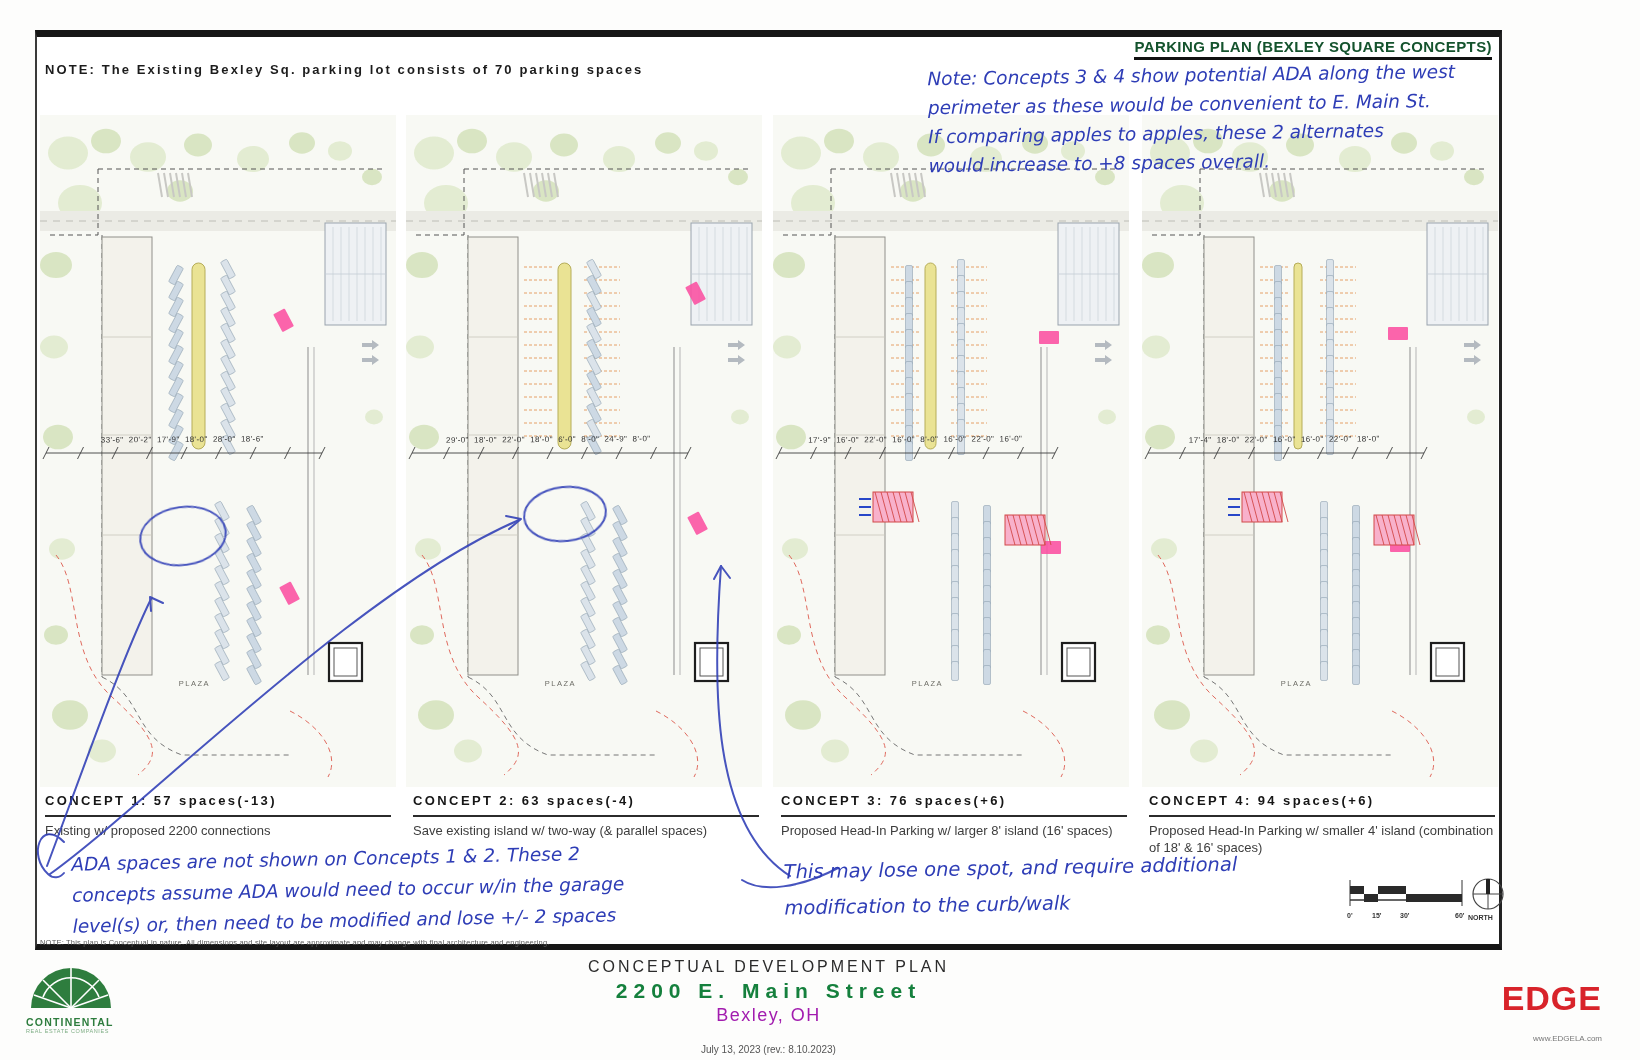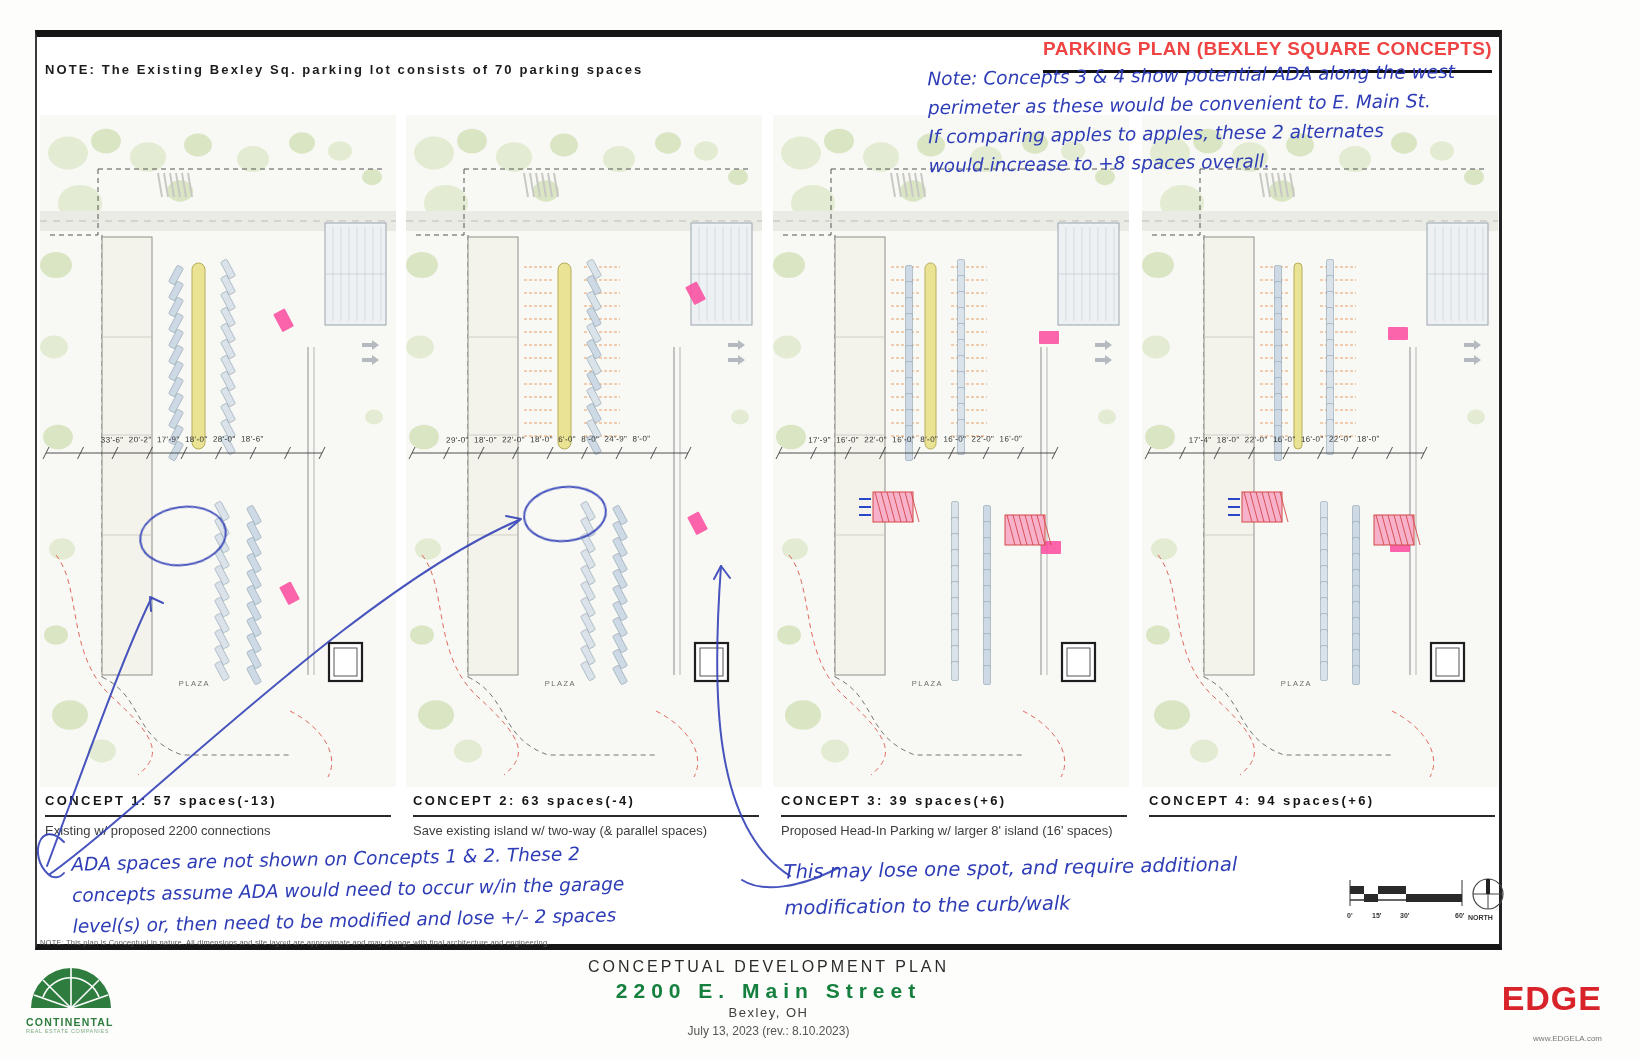--- a/index.html
+++ b/index.html
@@ -18,22 +18,22 @@
     border-left:2px solid #3a3a3a;
     border-right:3px solid #222;
     box-sizing:border-box;
   }
   .top-note{
     position:absolute;left:45px;top:62px;
     font-weight:bold;font-size:13px;letter-spacing:2.1px;color:#1c1c1c;
   }
   .sheet-title{
     position:absolute;right:148px;top:38px;
-    font-weight:bold;font-size:19px;letter-spacing:.4px;color:#ef4444;
-    border-bottom:3px solid #111;padding-bottom:10px;
+    font-weight:bold;font-size:15px;letter-spacing:.4px;color:#14532d;
+    border-bottom:3px solid #111;padding-bottom:2px;
   }
   
   .plan{position:absolute;top:115px;width:356px;height:672px;}
   .plan svg{position:absolute;inset:0;width:100%;height:100%;}
   .dims{
     position:absolute;left:2%;top:47.6%;width:76%;
     font-size:8px;color:#333;letter-spacing:.4px;white-space:pre;
     text-align:center;transform:rotate(-.4deg);
   }
   .plaza{
@@ -58,22 +58,22 @@
   .hand-bm{left:784px;top:850px;font-size:19.5px;line-height:36px;transform:rotate(-1deg);width:520px;}
   
   .disclaimer{
     position:absolute;left:40px;top:938px;
     font-size:7.5px;color:#5a5a5a;letter-spacing:.2px;z-index:5;
   }
   
   .title-block{position:absolute;left:35px;top:958px;width:1467px;text-align:center;}
   .tb1{font-size:16px;letter-spacing:3px;color:#2b2b2b;}
   .tb2{font-size:21px;font-weight:bold;letter-spacing:6px;color:#15803d;margin-top:3px;}
-  .tb3{font-size:13px;letter-spacing:1.5px;color:#404040;margin-top:2px;}
-  .tb4{font-size:12px;color:#555;margin-top:4px;}
+  .tb3{font-size:18px;letter-spacing:1.5px;color:#a21caf;margin-top:2px;}
+  .tb4{font-size:10px;color:#555;margin-top:18px;}
   
   .continental{position:absolute;left:26px;top:962px;width:110px;text-align:left;}
   .cont-name{font-size:10.5px;font-weight:bold;letter-spacing:1.2px;margin-top:2px;}
   .cont-tag{font-size:5.5px;letter-spacing:.6px;color:#7fae85;}
   .edge{position:absolute;right:38px;top:979px;text-align:right;}
   .edge-name{font-size:34px;font-weight:bold;letter-spacing:1px;font-family:"Liberation Sans",sans-serif;}
   .edge-url{font-size:8px;color:#777;margin-top:16px;}
   
   .scalebar{position:absolute;left:1340px;top:872px;width:170px;height:58px;z-index:6;}
   .tick{position:absolute;top:40px;font-size:7px;font-weight:bold;color:#333;}
@@ -666,25 +666,26 @@
 
 <div class="caption" style="left:45px">
   <div class="c-title">CONCEPT 1: 57 spaces(-13)</div>
   <div class="c-sub">Existing w/ proposed 2200 connections</div>
 </div>
 <div class="caption" style="left:413px">
   <div class="c-title">CONCEPT 2: 63 spaces(-4)</div>
   <div class="c-sub">Save existing island w/ two-way (&amp; parallel spaces)</div>
 </div>
 <div class="caption" style="left:781px">
-  <div class="c-title">CONCEPT 3: 39 spaces(+6)</div>
+  <div class="c-title">CONCEPT 3: 76 spaces(+6)</div>
   <div class="c-sub">Proposed Head-In Parking w/ larger 8' island (16' spaces)</div>
 </div>
 <div class="caption" style="left:1149px">
   <div class="c-title">CONCEPT 4: 94 spaces(+6)</div>
+  <div class="c-sub">Proposed Head-In Parking w/ smaller 4' island (combination of 18' &amp; 16' spaces)</div>
 </div>
 
 <div class="hand hand-tr">Note: Concepts 3 &amp; 4 show potential ADA along the west
 perimeter as these would be convenient to E. Main St.
 If comparing apples to apples, these 2 alternates
 would increase to +8 spaces overall.</div>
 <div class="hand hand-bl">ADA spaces are not shown on Concepts 1 &amp; 2. These 2
 concepts assume ADA would need to occur w/in the garage
 level(s) or, then need to be modified and lose +/- 2 spaces</div>
 <div class="hand hand-bm">This may lose one spot, and require additional

